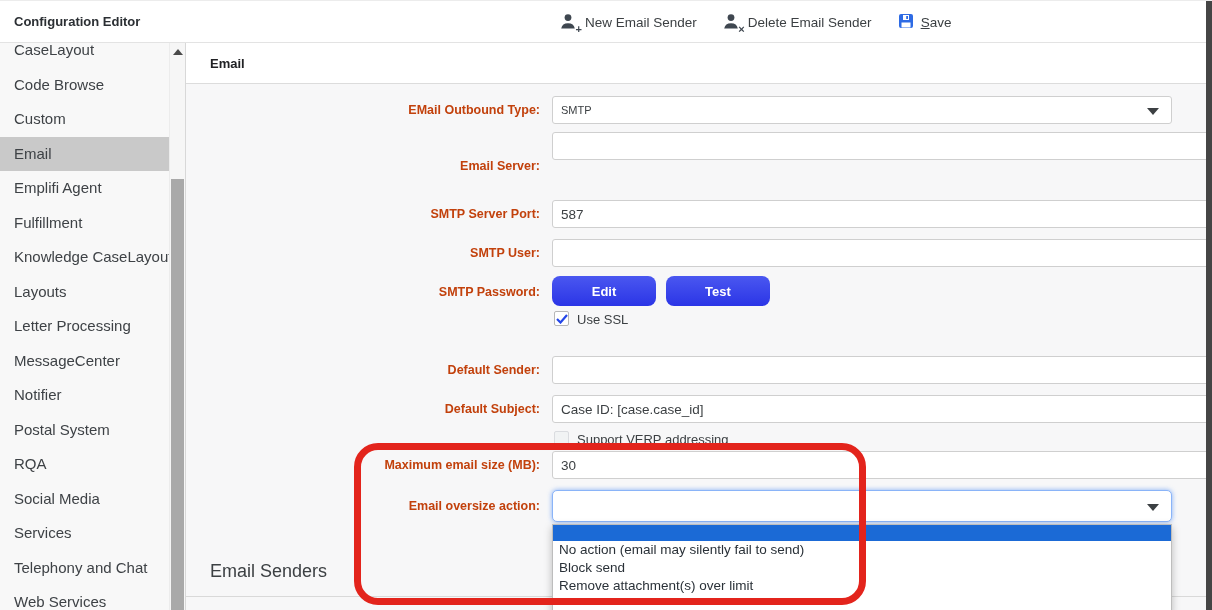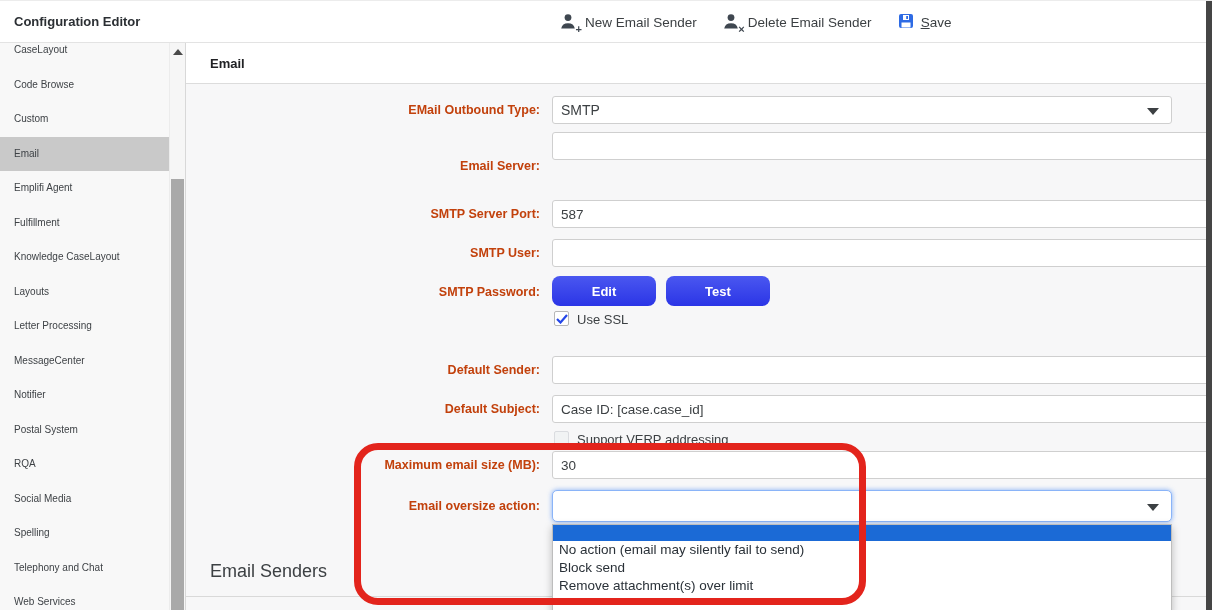--- a/index.html
+++ b/index.html
@@ -13,36 +13,36 @@
   .tb-actions { position:absolute; left:560px; top:0; height:42px; display:flex; align-items:center; gap:26px; }
   .tb-btn { display:flex; align-items:center; gap:7px; font-size:13.5px; color:#3c4043; cursor:default; }
   .person-wrap { position:relative; width:18px; height:18px; }
   .person-wrap svg { position:absolute; left:0; top:0; }
   .badge { position:absolute; right:-4px; bottom:-3px; font-size:11px; font-weight:bold; color:#3f4750; line-height:10px; }
   .underline { text-decoration:underline; }
 
   
   .sidebar { position:absolute; left:0; top:42px; width:186px; height:568px; background:#f8f8f8; overflow:hidden; }
   .side-list { margin-top:-10px; }
-  .side-item { height:34.5px; line-height:34.5px; padding-left:14px; width:169px; font-size:10px; color:#3e4246; white-space:nowrap; overflow:hidden; cursor:default; }
+  .side-item { height:34.5px; line-height:34.5px; padding-left:14px; width:169px; font-size:15px; color:#3e4246; white-space:nowrap; overflow:hidden; cursor:default; }
   .side-item.selected { background:#c9c9c9; }
   .side-scroll-track { position:absolute; left:169px; top:42px; width:17px; height:568px; background:#f6f6f6; border-left:1px solid #ececec; }
   .side-scroll-up { position:absolute; left:173px; top:48px; width:0; height:0; border-left:5px solid transparent; border-right:5px solid transparent; border-bottom:6px solid #4a4a4a; }
   .side-scroll-thumb { position:absolute; left:171px; top:178px; width:13px; height:432px; background:#a9a9a9; }
   .side-border { position:absolute; left:185px; top:42px; width:1px; height:568px; background:#d8d8d8; }
 
   
   .main { position:absolute; left:186px; top:42px; width:1020px; height:568px; background:#f7f7f8; }
   .panel-header { position:absolute; left:0; top:0; width:1020px; height:41px; background:#ffffff; border-bottom:1px solid #dcdcdc; }
   .panel-header span { position:absolute; left:24px; top:0; height:41px; line-height:41px; font-size:13px; font-weight:bold; color:#202124; }
 
   
   .f-label { position:absolute; left:14px; width:340px; text-align:right; font-size:12.5px; font-weight:bold; color:#c2410c; }
   .f-input { position:absolute; left:366px; width:664px; height:28px; background:#fff; border:1px solid #cfcfcf; border-radius:3px; padding:0 8px; font-size:13.5px; color:#3c4043; font-family:"Liberation Sans","DejaVu Sans",sans-serif; outline:none; }
-  .f-select { position:absolute; left:366px; width:620px; height:28px; background:#fff; border:1px solid #cfcfcf; border-radius:3px; line-height:26px; padding:0 8px; font-size:14px; color:#3c4043; }
+  .f-select { position:absolute; left:366px; width:620px; height:28px; background:#fff; border:1px solid #cfcfcf; border-radius:3px; line-height:26px; padding:0 8px; font-size:11px; color:#3c4043; }
   .dd-arrow { position:absolute; right:12px; top:12px; width:0; height:0; border-left:6px solid transparent; border-right:6px solid transparent; border-top:7px solid #3c4043; }
   .btn-blue { position:absolute; height:30px; width:104px; border:none; border-radius:8px; background:linear-gradient(#4a57f0,#2b35e6); color:#fff; font-size:13px; font-weight:bold; font-family:"Liberation Sans","DejaVu Sans",sans-serif; cursor:default; }
   .checkbox { position:absolute; width:15px; height:15px; border-radius:2px; background:#fff; border:1px solid #b7b7b7; }
   .checkbox.unchecked { background:#f1f3f4; border:1px solid #dadce0; }
   .checkbox svg { position:absolute; left:1px; top:2px; }
   .cb-label { position:absolute; font-size:13px; color:#3c4043; }
 
   
   .f-select.focused { height:32px; line-height:30px; border:1px solid #8ab4f8; border-radius:5px; box-shadow:0 0 5px rgba(66,133,244,.65); }
   .dd-list { position:absolute; left:366px; top:481px; width:620px; background:#ffffff; border:1px solid #bdbdbd; box-shadow:0 3px 8px rgba(0,0,0,.25); z-index:5; padding-bottom:18px; }
@@ -109,21 +109,21 @@
         <div class="side-item"><span>Emplifi Agent</span></div>
         <div class="side-item"><span>Fulfillment</span></div>
         <div class="side-item"><span>Knowledge CaseLayout</span></div>
         <div class="side-item"><span>Layouts</span></div>
         <div class="side-item"><span>Letter Processing</span></div>
         <div class="side-item"><span>MessageCenter</span></div>
         <div class="side-item"><span>Notifier</span></div>
         <div class="side-item"><span>Postal System</span></div>
         <div class="side-item"><span>RQA</span></div>
         <div class="side-item"><span>Social Media</span></div>
-        <div class="side-item"><span>Spelling</span></div>
+        <div class="side-item"><span>Services</span></div>
         <div class="side-item"><span>Telephony and Chat</span></div>
         <div class="side-item"><span>Web Services</span></div>
       </div>
   </div>
   <div class="side-scroll-track"></div>
   <div class="side-scroll-up"></div>
   <div class="side-scroll-thumb"></div>
   <div class="side-border"></div>
 
   <div class="main">

